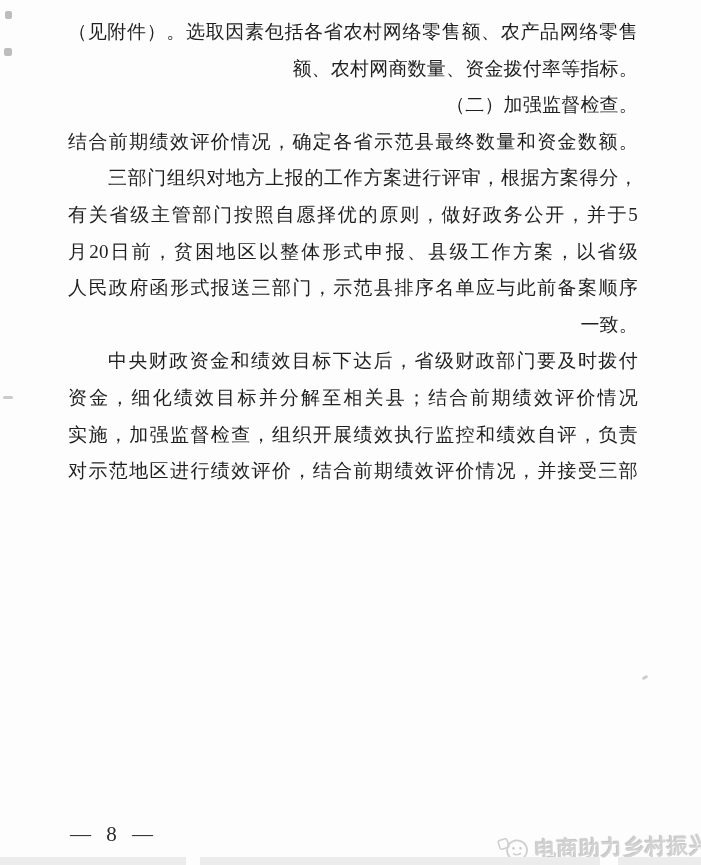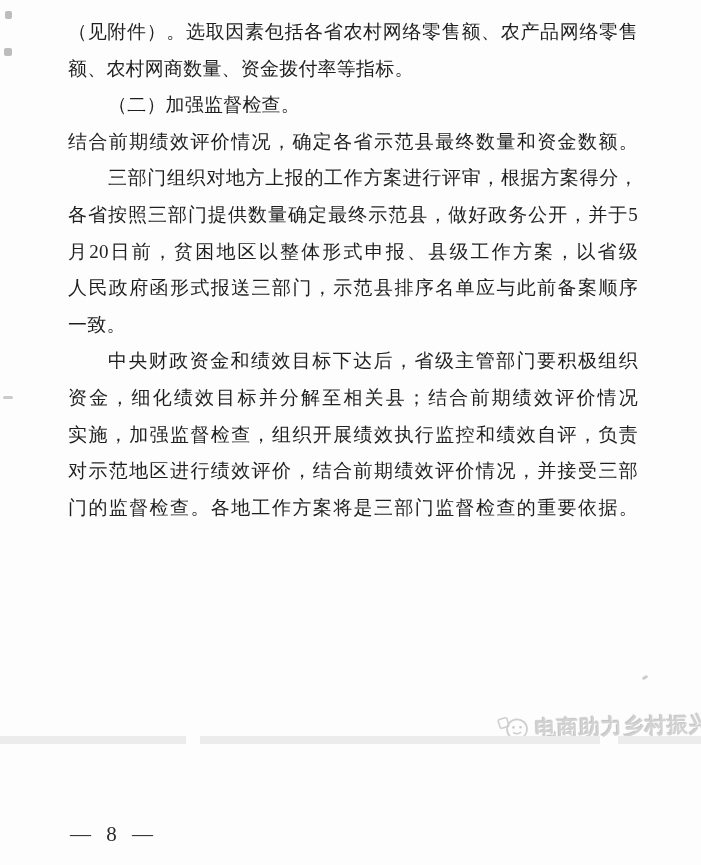--- a/index.html
+++ b/index.html
@@ -7,34 +7,34 @@
     --paper:#fdfdfd;
     --watermark:#d2d2d2;
     --bottom_strip:#ececec;
   }
   html,body{margin:0;padding:0;}
   body{
     width:701px;height:865px;overflow:hidden;
     background:var(--paper);
     font-family:"Liberation Serif","DejaVu Serif",serif;
   }
-  .page{position:relative;width:701px;height:744px;}
+  .page{position:relative;width:701px;height:865px;}
 
   
   .doc-body{
     position:absolute;top:14px;left:68px;width:570px;
     color:var(--text);
   }
   .para{margin:0;padding:0;}
   .line{
     height:36.6px;line-height:36.6px;
     font-size:19px;
     letter-spacing:0.2px;
     white-space:nowrap;
-    text-align:left;
+    text-align:right;
   }
   .line.fill{
     white-space:normal;
     text-align:justify;
     text-align-last:justify;
     text-justify:inter-ideograph;
   }
   .line.indent{padding-left:40px;}
 
   
@@ -80,31 +80,30 @@
       <div class="para">
         <div class="line fill">（见附件）。选取因素包括各省农村网络零售额、农产品网络零售</div>
         <div class="line">额、农村网商数量、资金拨付率等指标。</div>
       </div>
       <div class="para">
         <div class="line indent">（二）加强监督检查。</div>
       </div>
       <div class="para">
         <div class="line fill">结合前期绩效评价情况，确定各省示范县最终数量和资金数额。</div>
         <div class="line indent fill">三部门组织对地方上报的工作方案进行评审，根据方案得分，</div>
-        <div class="line fill">各省按照三部门提供数量确定最终示范县，做好政务公开，并于5</div>
+        <div class="line fill">有关省级主管部门按照自愿择优的原则，做好政务公开，并于5</div>
         <div class="line fill">月20日前，贫困地区以整体形式申报、县级工作方案，以省级</div>
         <div class="line fill">人民政府函形式报送三部门，示范县排序名单应与此前备案顺序</div>
         <div class="line">一致。</div>
       </div>
       <div class="para">
-        <div class="line indent fill">中央财政资金和绩效目标下达后，省级主管部门要积极组织</div>
+        <div class="line indent fill">中央财政资金和绩效目标下达后，省级财政部门要及时拨付</div>
         <div class="line fill">资金，细化绩效目标并分解至相关县；结合前期绩效评价情况</div>
         <div class="line fill">实施，加强监督检查，组织开展绩效执行监控和绩效自评，负责</div>
         <div class="line fill">对示范地区进行绩效评价，结合前期绩效评价情况，并接受三部</div>
-        <div class="line fill">门的监督检查。各地工作方案将是三部门监督检查的重要依据。</div>
       </div>
     </div>
 
   <div class="page-number">— 8 —</div>
 
   <div class="watermark">
     <svg width="34" height="30" viewBox="0 0 34 30">
       <rect x="2" y="4" width="9" height="9" rx="1.5" transform="rotate(-15 6 8)" fill="none" stroke="#cfcfcf" stroke-width="1.6"></rect>
       <circle cx="20" cy="15" r="10" fill="none" stroke="#cfcfcf" stroke-width="1.8"></circle>
       <circle cx="16.5" cy="13" r="1.3" fill="#c9c9c9"></circle>

